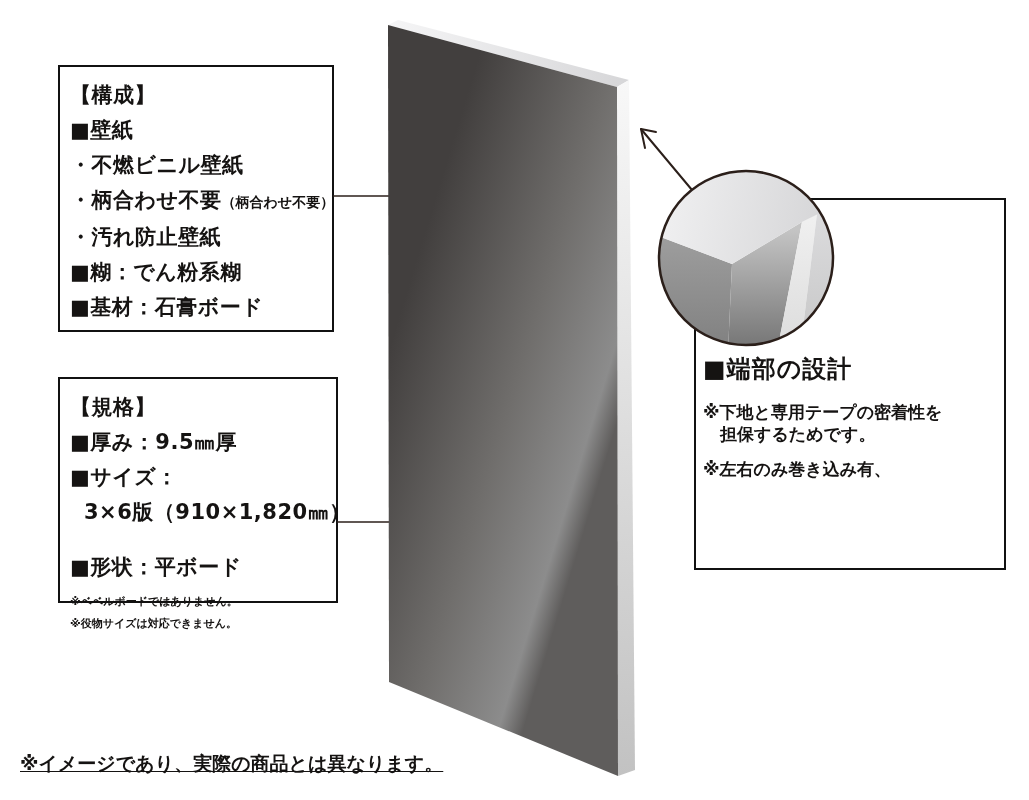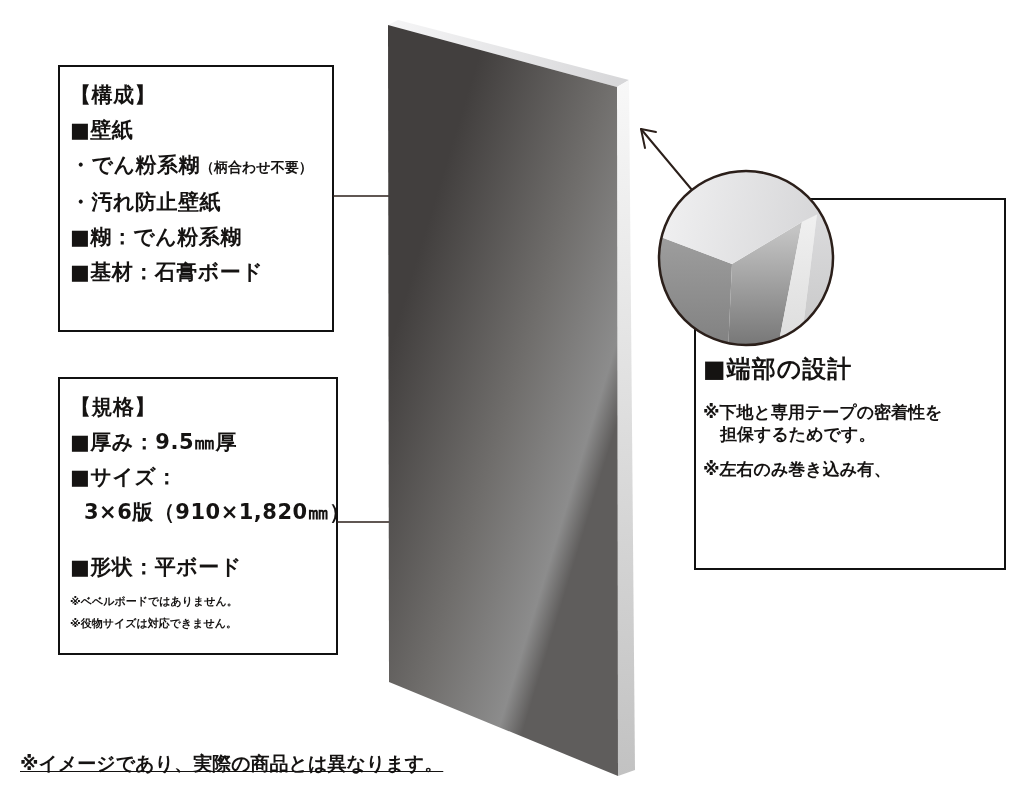--- a/index.html
+++ b/index.html
@@ -6,21 +6,21 @@
   .canvas{
     position:relative;width:1029px;height:800px;background:#ffffff;overflow:hidden;
     font-family:"DejaVu Sans","Liberation Sans",sans-serif;
     color:#151312;
   }
   .box{
     position:absolute;box-sizing:border-box;border:2px solid #111;background:#fff;
     font-weight:700;z-index:1;
   }
   .box1{left:58px;top:65px;width:276px;height:267px;padding:11px 4px 0 10px;}
-  .box2{left:58px;top:377px;width:280px;height:278px;padding:11px 8px 0 10px;}
+  .box2{left:58px;top:377px;width:280px;height:226px;padding:11px 8px 0 10px;}
   .box3{left:694px;top:198px;width:312px;height:372px;padding:150px 4px 0 7px;}
   .row{font-size:21px;line-height:35px;white-space:nowrap;letter-spacing:0.5px;}
   .row .small-note{font-size:14px;letter-spacing:0;}
   .row.indent{padding-left:14px;}
   .row.gap{margin-top:20px;}
   .footnote{font-size:11px;line-height:22px;white-space:nowrap;letter-spacing:0;}
   .footnote.first{margin-top:6px;}
   .b3-title{font-size:24px;line-height:38px;letter-spacing:1px;white-space:nowrap;}
   .b3-sub{font-size:24px;line-height:38px;letter-spacing:1px;white-space:nowrap;}
   .b3-note{font-size:17px;line-height:22px;font-weight:700;white-space:nowrap;margin-top:13px;}
@@ -32,21 +32,22 @@
   .overlay{position:absolute;left:0;top:0;width:1029px;height:800px;z-index:2;pointer-events:none;}
 </style>
 </head>
 <body>
 
 <div class="canvas">
 
   <section class="box box1">
     <div class="row">【構成】</div>
     <div class="row">■壁紙</div>
-    <div class="row"><span>・でん粉系糊</span><span class="small-note">（柄合わせ不要）</span></div>
+    <div class="row">・不燃ビニル壁紙</div>
+    <div class="row"><span>・柄合わせ不要</span><span class="small-note">（柄合わせ不要）</span></div>
     <div class="row">・汚れ防止壁紙</div>
     <div class="row">■糊：でん粉系糊</div>
     <div class="row">■基材：石膏ボード</div>
   </section>
 
   <section class="box box2">
     <div class="row">【規格】</div>
     <div class="row">■厚み：9.5㎜厚</div>
     <div class="row">■サイズ：</div>
     <div class="row indent">3×6版（910×1,820㎜）</div>

